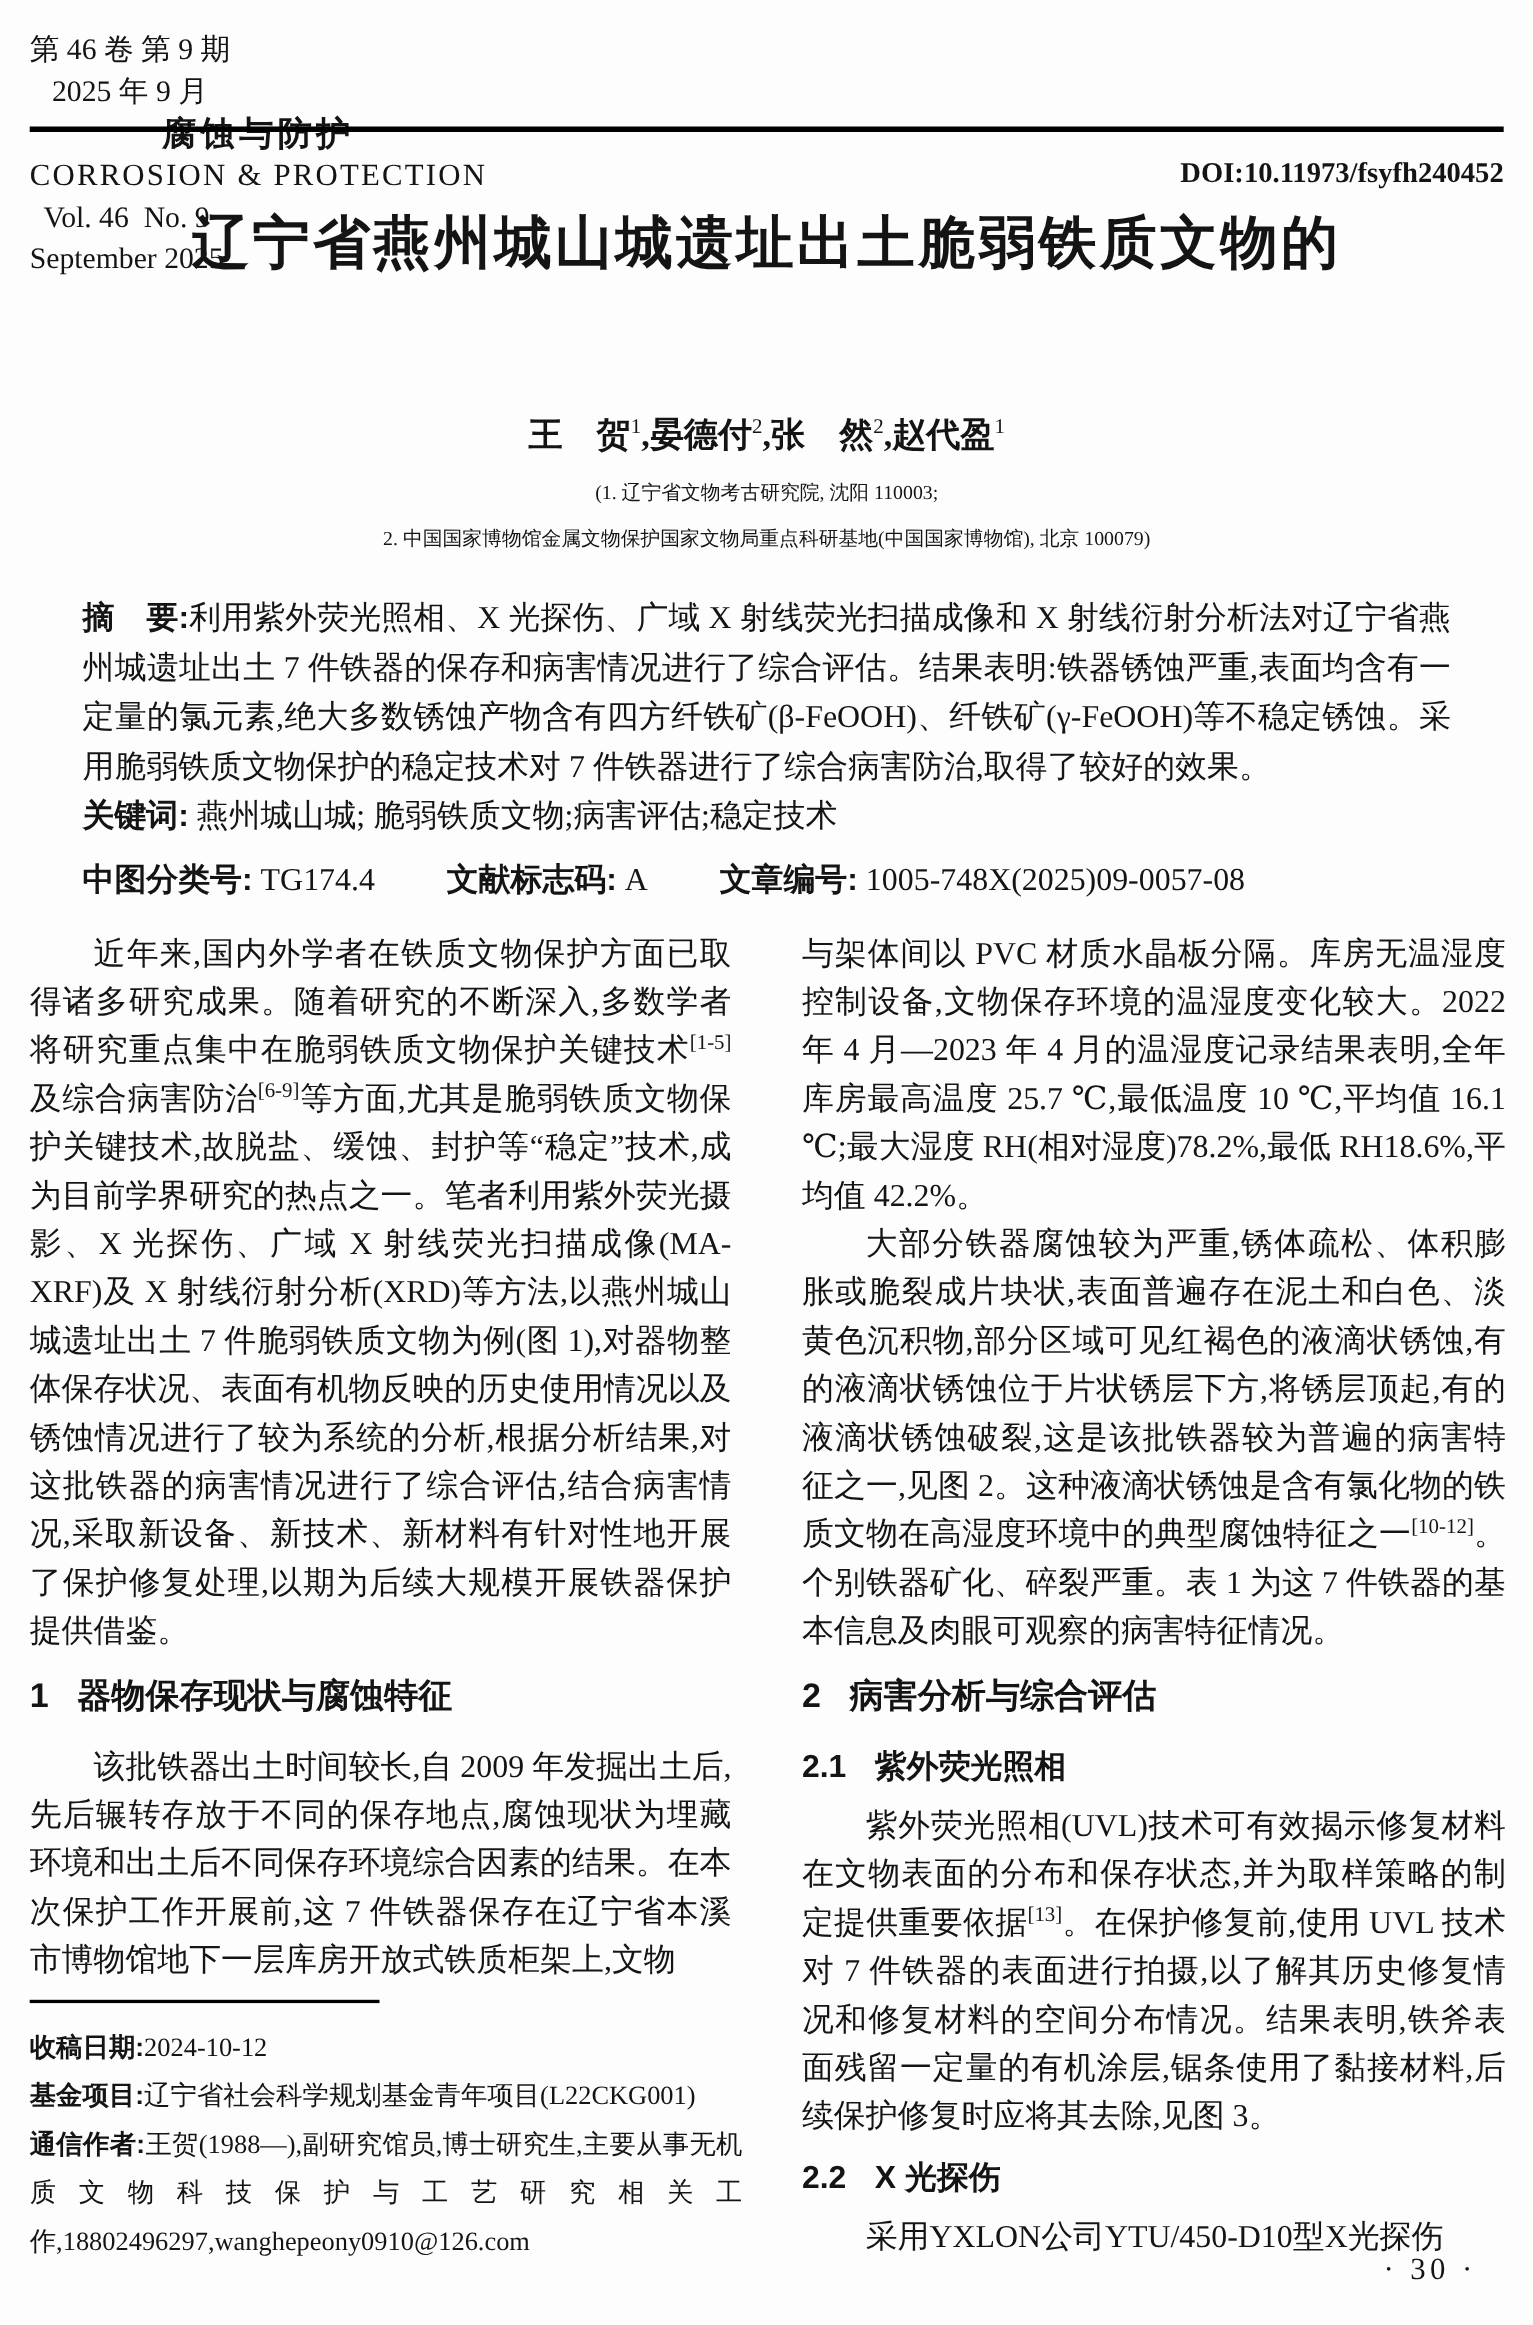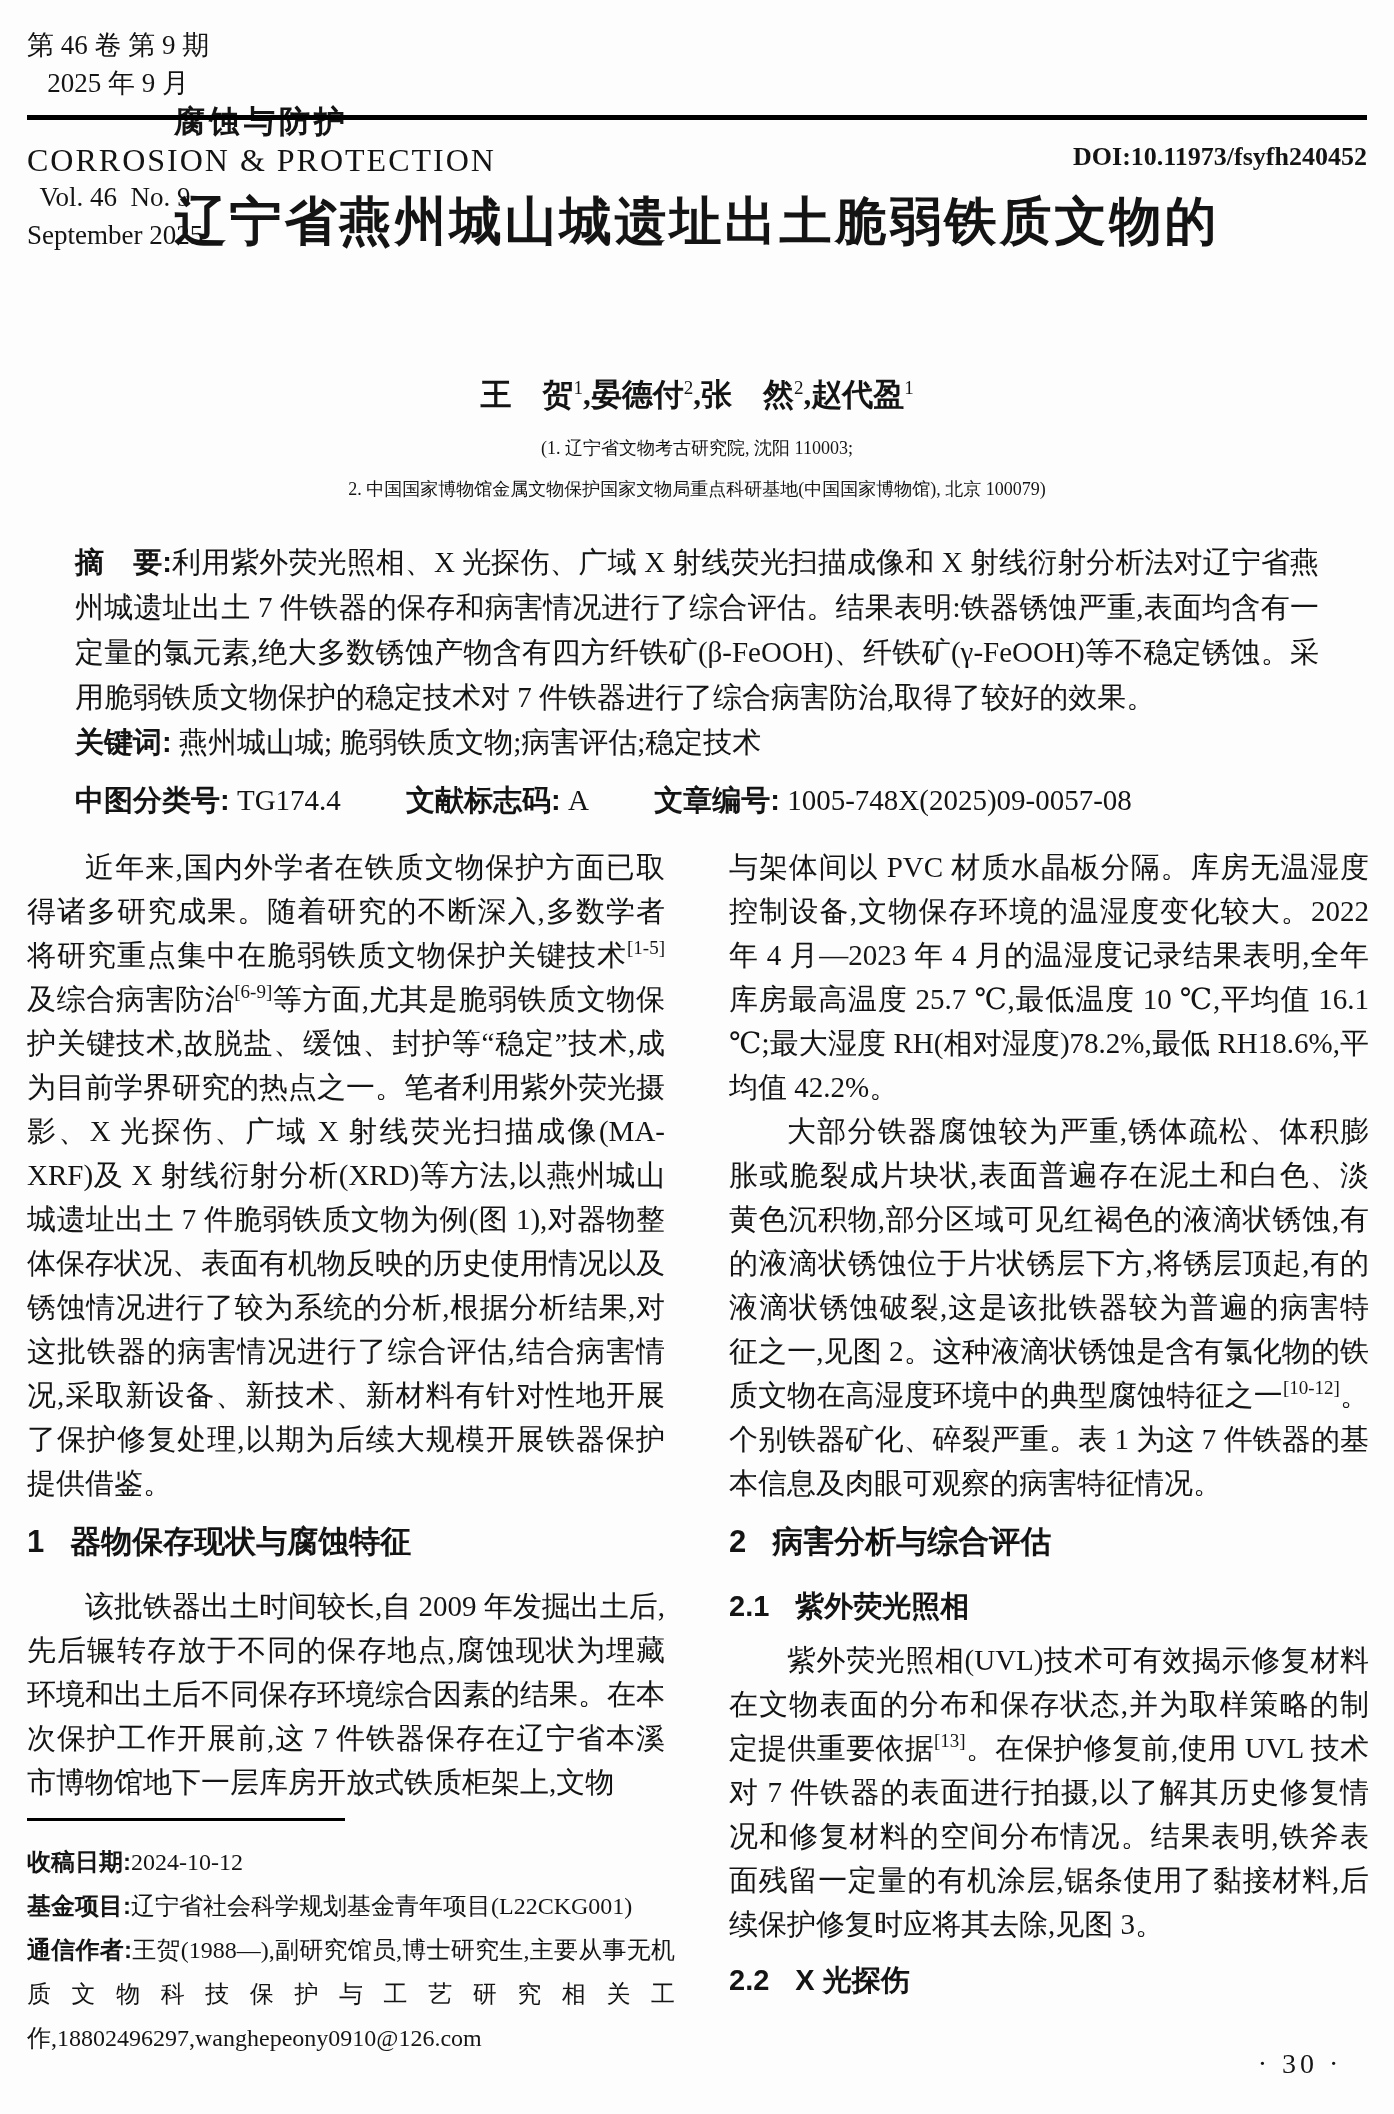--- a/index.html
+++ b/index.html
@@ -16,21 +16,21 @@
   .ws-pre{white-space:pre;}
 
   
   .header{
     position:absolute;top:26px;left:27px;width:1340px;
     display:flex;justify-content:space-between;align-items:flex-start;flex-direction:column;
   }
   .header-side{font-size:27px;line-height:38px;text-align:center;}
   .header-center{text-align:center;}
   .journal-name-cn{font-size:31px;font-weight:bold;letter-spacing:4px;line-height:40px;}
-  .journal-name-en{font-size:32px;letter-spacing:2px;line-height:36px;}
+  .journal-name-en{font-size:28px;letter-spacing:2px;line-height:36px;}
   .top-rule{position:absolute;top:115px;left:27px;width:1340px;height:5px;background:#000;}
 
   .doi{position:absolute;top:142px;right:27px;font-size:26px;font-weight:bold;}
 
   
   .title{position:absolute;top:186px;left:0;width:100%;
     text-align:center;font-weight:bold;font-size:52px;line-height:70px;letter-spacing:3px;}
   .authors{position:absolute;top:374px;left:0;width:100%;
     text-align:center;font-size:31px;font-weight:bold;}
   .authors sup{font-size:19px;font-weight:normal;}
@@ -118,20 +118,21 @@
     <p class="indent">该批铁器出土时间较长,自 2009 年发掘出土后,先后辗转存放于不同的保存地点,腐蚀现状为埋藏环境和出土后不同保存环境综合因素的结果。在本次保护工作开展前,这 7 件铁器保存在辽宁省本溪市博物馆地下一层库房开放式铁质柜架上,文物</p>
   </div>
 
   <div class="col col-right">
     <p>与架体间以 PVC 材质水晶板分隔。库房无温湿度控制设备,文物保存环境的温湿度变化较大。2022 年 4 月—2023 年 4 月的温湿度记录结果表明,全年库房最高温度 25.7 ℃,最低温度 10 ℃,平均值 16.1 ℃;最大湿度 RH(相对湿度)78.2%,最低 RH18.6%,平均值 42.2%。</p>
     <p class="indent"><span>大部分铁器腐蚀较为严重,锈体疏松、体积膨胀或脆裂成片块状,表面普遍存在泥土和白色、淡黄色沉积物,部分区域可见红褐色的液滴状锈蚀,有的液滴状锈蚀位于片状锈层下方,将锈层顶起,有的液滴状锈蚀破裂,这是该批铁器较为普遍的病害特征之一,见图 2。这种液滴状锈蚀是含有氯化物的铁质文物在高湿度环境中的典型腐蚀特征之一</span><sup class="ref">[10-12]</sup><span>。个别铁器矿化、碎裂严重。表 1 为这 7 件铁器的基本信息及肉眼可观察的病害特征情况。</span></p>
     <h2><span class="h-num">2</span><span>病害分析与综合评估</span></h2>
     <h3><span class="h-num">2.1</span><span>紫外荧光照相</span></h3>
     <p class="indent"><span>紫外荧光照相(UVL)技术可有效揭示修复材料在文物表面的分布和保存状态,并为取样策略的制定提供重要依据</span><sup class="ref">[13]</sup><span>。在保护修复前,使用 UVL 技术对 7 件铁器的表面进行拍摄,以了解其历史修复情况和修复材料的空间分布情况。结果表明,铁斧表面残留一定量的有机涂层,锯条使用了黏接材料,后续保护修复时应将其去除,见图 3。</span></p>
     <h3><span class="h-num">2.2</span><span>X 光探伤</span></h3>
+    <p class="indent">采用YXLON公司YTU/450-D10型X光探伤</p>
   </div>
 
   <div class="fn-rule"></div>
   <div class="footnote">
     <p><span class="label">收稿日期:</span><span>2024-10-12</span></p>
     <p><span class="label">基金项目:</span><span>辽宁省社会科学规划基金青年项目(L22CKG001)</span></p>
     <p><span class="label">通信作者:</span><span>王贺(1988—),副研究馆员,博士研究生,主要从事无机质文物科技保护与工艺研究相关工作,18802496297,wanghepeony0910@126.com</span></p>
   </div>
 
   <div class="page-num ws-pre">· 30 ·</div>

